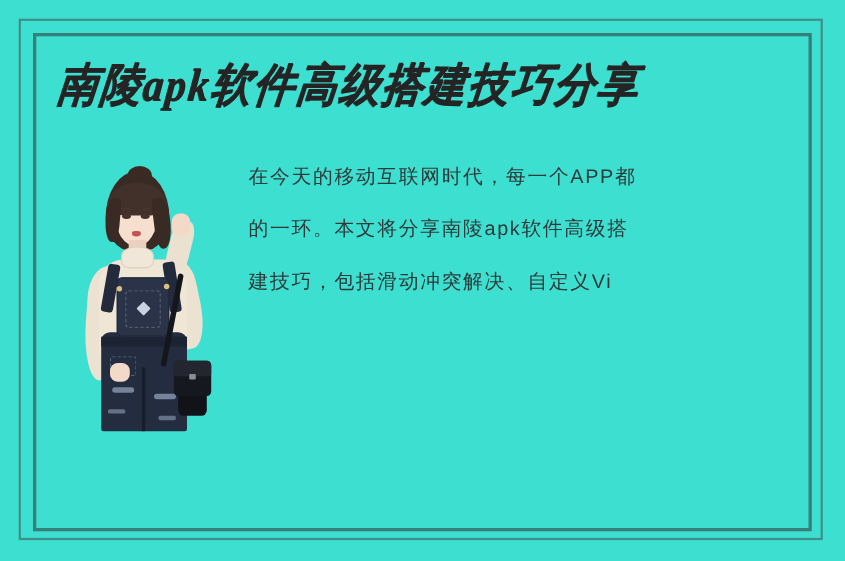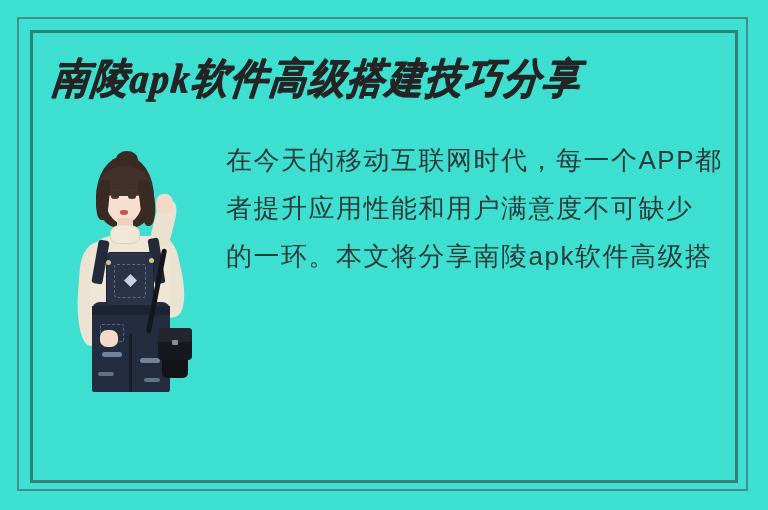--- a/index.html
+++ b/index.html
@@ -237,21 +237,21 @@
     background: #111318; border-radius: 2px 2px 5px 5px;
   }
 
   
   .body-copy {
     position: absolute;
     left: 226px;
     top: 136px;
     width: 510px;
     color: #2d3a3a;
-    font-size: 26px;
+    font-size: 18px;
     line-height: 48px;
     letter-spacing: 1.5px;
     white-space: nowrap;
   }
   .body-line { height: 48px; }
 </style>
 </head>
 <body>
 
 <div id="poster">
@@ -298,17 +298,17 @@
     <div class="fig-layer hand-l"></div>
     <div class="fig-layer bag-strap"></div>
     <div class="fig-layer bag-tail"></div>
     <div class="fig-layer bag-body"></div>
     <div class="fig-layer bag-flap"></div>
     <div class="fig-layer bag-buckle"></div>
   </div>
 
   <div class="body-copy">
     <div class="body-line">在今天的移动互联网时代，每一个APP都</div>
-    <div class="body-line">者提升应用性能和用户满意度不可缺少</div>
     <div class="body-line">的一环。本文将分享南陵apk软件高级搭</div>
+    <div class="body-line">建技巧，包括滑动冲突解决、自定义Vi</div>
   </div>
 
 </div>
 
 </body></html>

